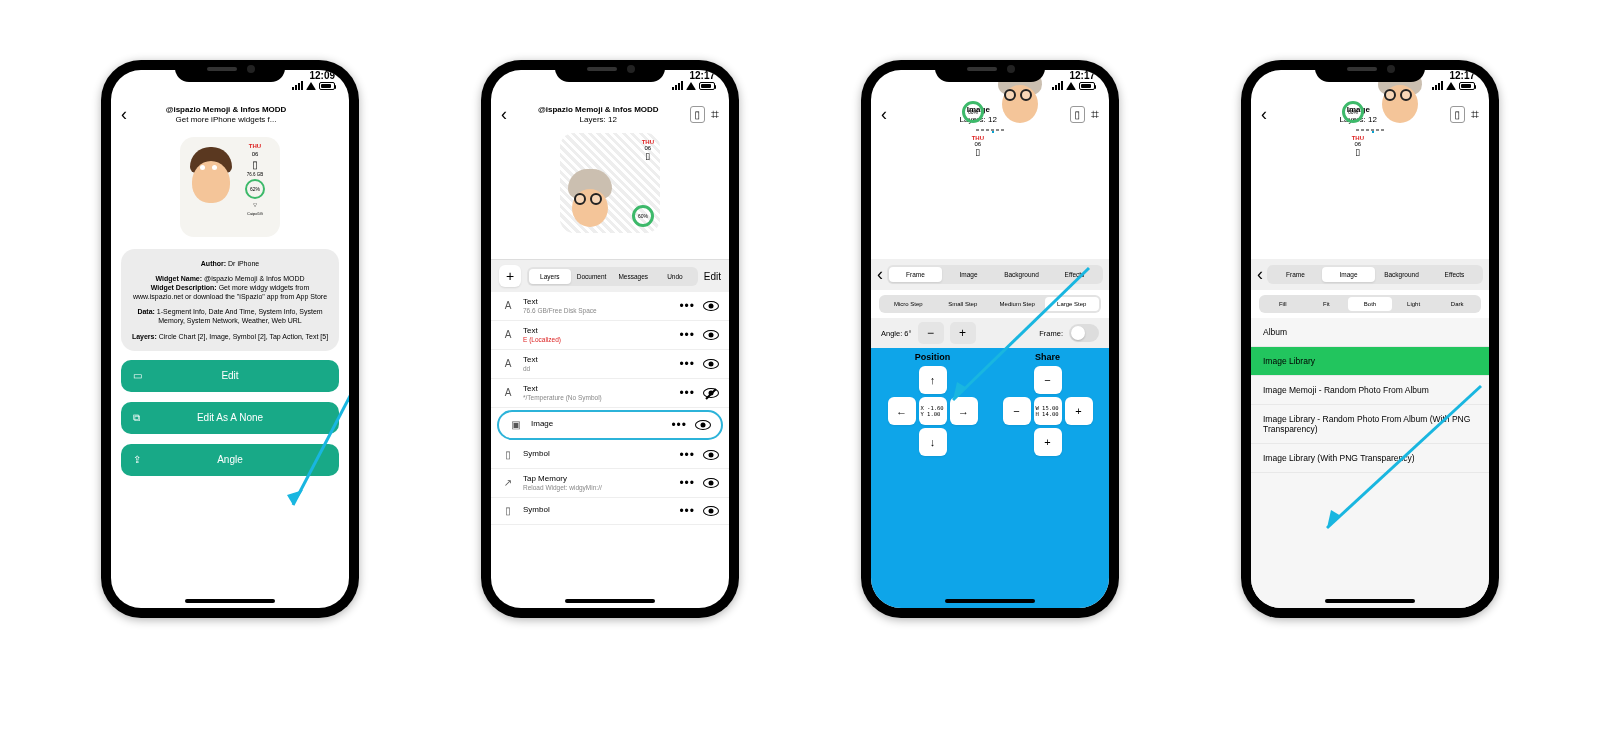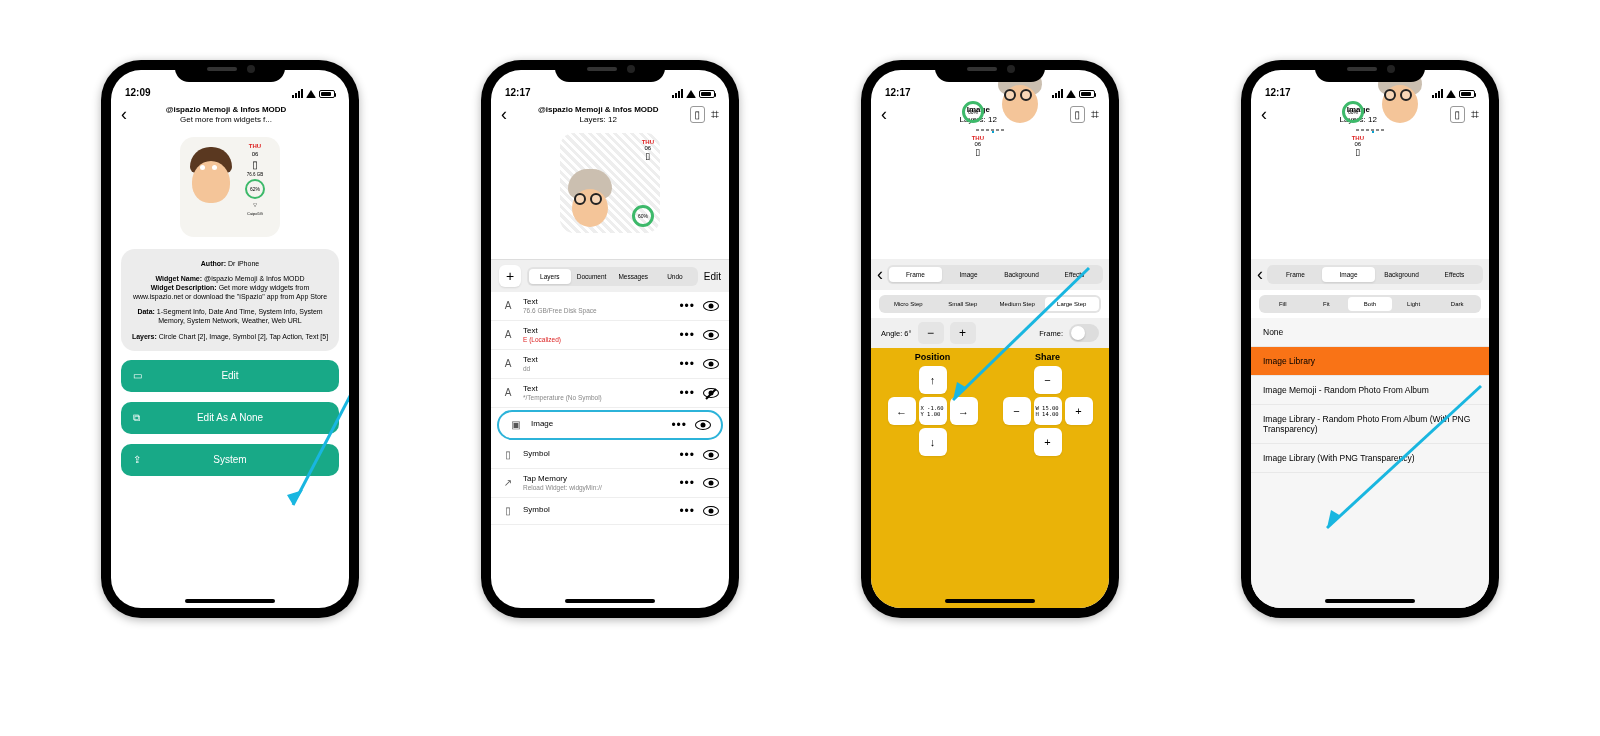--- a/index.html
+++ b/index.html
@@ -23,22 +23,22 @@
     font-size: 8px;
   }
   .notch {
     position: absolute; top: 0; left: 50%; transform: translateX(-50%);
     width: 110px; height: 22px; background: #000;
     border-radius: 0 0 14px 14px; z-index: 50;
   }
   .notch::before { content:''; position:absolute; top:7px; left:32px; width:30px; height:4px; background:#333; border-radius:2px;}
   .notch::after { content:''; position:absolute; top:5px; right:30px; width:8px; height:8px; background:#222; border-radius:50%;}
   .status-bar {
-    height: 30px; display:flex; justify-content:space-between; align-items:flex-end;
-    padding: 0 14px 2px; position:relative; z-index:40; font-size:10px; font-weight:600;
+    height: 30px; display:flex; justify-content:flex-start; align-items:flex-end;
+    padding: 0 14px 2px; position:relative; z-index:40; font-size:10px; font-weight:600;flex-direction:column;
   }
   .status-icons { display:flex; gap:3px; align-items:center; }
   .bars { display:flex; gap:1px; align-items:flex-end;}
   .bars i{ width:2px; background:#000; }
   .bars i:nth-child(1){height:3px}.bars i:nth-child(2){height:5px}.bars i:nth-child(3){height:7px}.bars i:nth-child(4){height:9px}
   .wifi{ width:0;height:0; border-left:5px solid transparent; border-right:5px solid transparent; border-bottom:8px solid #000; border-radius:1px;}
   .battery{ width:16px;height:8px; border:1px solid #000; border-radius:2px; position:relative;}
   .battery::before{content:'';position:absolute;left:1px;top:1px;bottom:1px;width:10px;background:#000;border-radius:1px;}
   .battery::after{content:'';position:absolute;right:-2px;top:2px;width:1px;height:4px;background:#000;border-radius:0 1px 1px 0;}
   .home-ind{ position:absolute; bottom:5px; left:50%; transform:translateX(-50%); width:90px; height:4px; background:#000; border-radius:2px; z-index:60;}
@@ -115,30 +115,30 @@
   .tabs-seg{ flex:1; display:flex; background:#e3e3e3; border-radius:6px; padding:2px; font-size:6.5px;}
   .tabs-seg span{ flex:1; text-align:center; padding:4px 1px; border-radius:4px;}
   .tabs-seg span.act{ background:#fff; box-shadow:0 1px 2px rgba(0,0,0,.1);}
   .step-seg{ display:flex; background:#e3e3e3; border-radius:6px; padding:2px; margin:5px 8px; font-size:6px;}
   .step-seg span{ flex:1; text-align:center; padding:4px 2px; border-radius:4px;}
   .step-seg span.act{ background:#fff;}
   .angle-row{ display:flex; align-items:center; padding:4px 10px; font-size:7.5px; gap:6px; background:#f0f0f0;}
   .ctrl-btn{ width:26px;height:22px; background:#e5e5e5; border-radius:5px; display:flex;align-items:center;justify-content:center; font-size:12px;}
   .toggle{ width:30px;height:18px;background:#ddd;border-radius:9px;position:relative;}
   .toggle::after{content:'';position:absolute;left:2px;top:2px;width:14px;height:14px;background:#fff;border-radius:50%;box-shadow:0 1px 2px rgba(0,0,0,.2);}
-  .pos-size{ display:flex; padding:4px 8px; gap:8px; background:#eab308; flex:1;}
+  .pos-size{ display:flex; padding:4px 8px; gap:8px; background:#0ea5e9; flex:1;}
   .pscol{ flex:1; display:flex; flex-direction:column; align-items:center; gap:4px;}
   .pscol h4{ font-size:9px; font-weight:600;}
   .grid3{ display:grid; grid-template-columns:repeat(3,28px); grid-template-rows:repeat(3,28px); gap:3px;}
   .gc{ background:#fff; border-radius:6px; display:flex; align-items:center; justify-content:center; font-size:11px; box-shadow:0 1px 2px rgba(0,0,0,.08);}
   .gc.empty{ background:transparent; box-shadow:none;}
   .gc.mid{ font-size:5.5px; line-height:1.1; text-align:left; padding:2px; font-family:monospace;background:#fff;}
   .list-opts{ background:#f6f6f6; flex:1;}
   .opt{ padding:9px 12px; font-size:8.5px; border-bottom:.5px solid #e8e8e8;}
-  .opt.hl{ background:#f97316;}
+  .opt.hl{ background:#22c55e;}
 
   .arrow{ position:absolute; z-index:70; pointer-events:none;}
   .ar-line{ stroke:#19b6e0; stroke-width:3; fill:none;}
   .ar-head{ fill:#19b6e0;}
 </style>
 </head>
 <body>
 
 <div class="phone">
   <div class="notch"></div>
@@ -153,21 +153,21 @@
             <i></i>
           </span>
         <span class="wifi"></span>
           <span class="battery"></span>
       </span>
     </div>
     <div class="nav-row">
       <span class="back-chev">‹</span>
       <div class="nav-title">
         <b>@ispazio Memoji &amp; Infos MODD</b>
-        <span>Get more from widgets f...</span>
+        <span>Get more iPhone widgets f...</span>
       </div>
       <span style="width:14px"></span>
     </div>
     <div class="preview-card">
       <div class="memoji">
         <div class="hair"></div>
           <div class="face"></div>
           <div class="eye l"></div>
           <div class="eye r"></div>
       </div>
@@ -193,21 +193,21 @@
     <div class="teal-btn">
       <span class="icon-left">▭</span>
       <span>Edit</span>
     </div>
     <div class="teal-btn">
       <span class="icon-left">⧉</span>
       <span>Edit As A None</span>
     </div>
     <div class="teal-btn">
       <span class="icon-left">⇪</span>
-      <span>System</span>
+      <span>Angle</span>
     </div>
     <div class="home-ind"></div>
     <svg class="arrow" style="top:300px;left:170px;width:90px;height:150px">
       <line class="ar-line" x1="80" y1="5" x2="12" y2="135"></line>
       <polygon class="ar-head" points="12,135 22,120 6,125"></polygon>
     </svg>
   </div>
 </div>
 
 <div class="phone">
@@ -495,21 +495,21 @@
         </div>
     </div>
     <div class="step-seg" id="modes4">
         <span>Fill</span>
         <span>Fit</span>
         <span class="act">Both</span>
         <span>Light</span>
         <span>Dark</span>
       </div>
     <div class="list-opts" id="opts4">
-        <div class="opt">None</div>
+        <div class="opt">Album</div>
         <div class="opt hl">Image Library</div>
         <div class="opt">Image Memoji - Random Photo From Album</div>
         <div class="opt">Image Library - Random Photo From Album (With PNG Transparency)</div>
         <div class="opt">Image Library (With PNG Transparency)</div>
       </div>
     <div class="home-ind"></div>
     <svg class="arrow" style="top:310px;left:60px;width:180px;height:160px">
       <line class="ar-line" x1="170" y1="6" x2="16" y2="148"></line>
       <polygon class="ar-head" points="16,148 30,136 20,130"></polygon>
     </svg>

